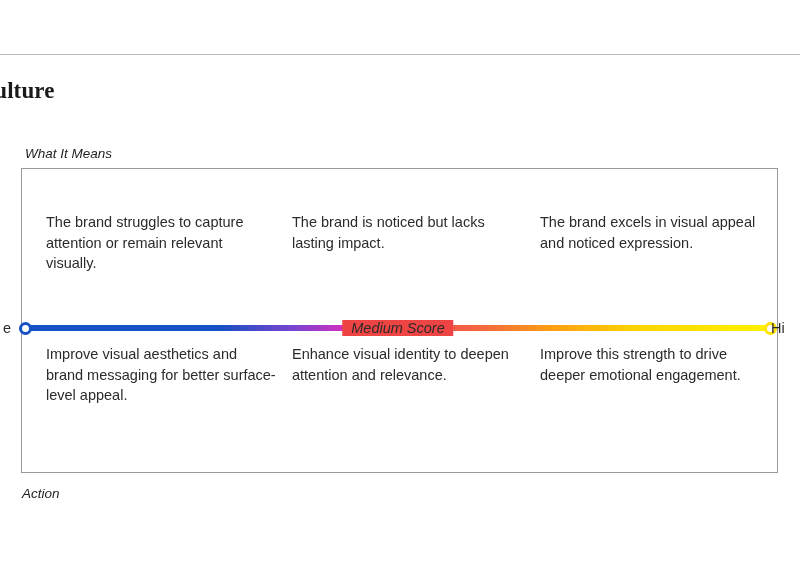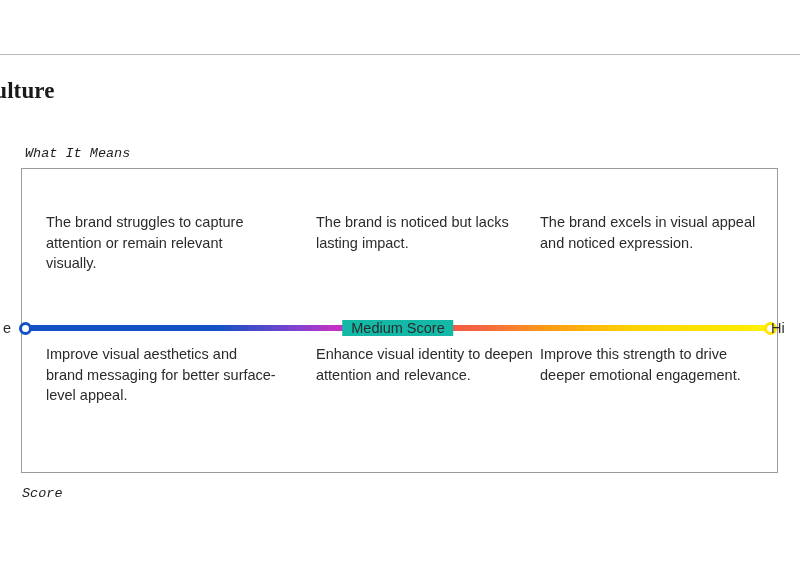--- a/index.html
+++ b/index.html
@@ -49,21 +49,21 @@
     font-weight: bold;
     font-size: 23px;
     color: #1a1a1a;
     letter-spacing: .1px;
     white-space: nowrap;
   }
 
   
   .axis-label {
     position: absolute;
-    font-family: Liberation Mono, monospace;
+    font-family: Liberation Sans, sans-serif;
     font-style: italic;
     font-size: 13.5px;
     color: #1f1f1f;
     white-space: nowrap;
   }
   .axis-label.top  { left: 25px;  top: 146px; }
   .axis-label.bottom { left: 22px; top: 486px; }
 
   
   .chart-frame {
@@ -131,52 +131,52 @@
 
   .scale-label {
     position: absolute;
     top: 50%;
     transform: translateY(-50%);
     font-size: 14.5px;
     color: #2b2b2b;
     white-space: nowrap;
   }
   .scale-label.low    { right: 100%; margin-right: 14px; }
-  .scale-label.medium { left: 50%; transform: translate(-50%, -50%); background: #14b8a6; padding: 0 9px; }
+  .scale-label.medium { left: 50%; transform: translate(-50%, -50%); background: #ef4444; padding: 0 9px; font-style: italic; }
   .scale-label.high   { left: 100%; }
 
   
   .cell {
     position: absolute;
     text-align: left;
     font-size: 14.5px;
     line-height: 1.42;
     color: #2b2b2b;
     box-sizing: border-box;
   }
   .cell.means  { bottom: auto; }
   .row-means   { top: 212px; }
   .row-action  { top: 344px; }
 
   .col-low    { left: 46px;  width: 230px; }
-  .col-mid    { left: 292px; width: 230px; margin-left: 24px; }
+  .col-mid    { left: 292px; width: 230px; }
   .col-high   { left: 540px; width: 230px; }
 </style>
 </head>
 <body>
 
 <div class="page-header">
   <div class="header-text">ork for Action</div>
   <div class="header-rule"></div>
 </div>
 
 <div class="page-title">: Surface Culture</div>
 
 <div class="axis-label top">What It Means</div>
-<div class="axis-label bottom">Score</div>
+<div class="axis-label bottom">Action</div>
 
 <div class="chart-frame"></div>
 
 <div class="cell means row-means col-low">The brand struggles to capture attention or remain relevant visually.</div>
 <div class="cell means row-means col-mid">The brand is noticed but lacks lasting impact.</div>
 <div class="cell means row-means col-high">The brand excels in visual appeal and noticed expression.</div>
 
 <div class="spectrum">
   <div class="spectrum-bar"></div>
   <div class="spectrum-gap"></div>

